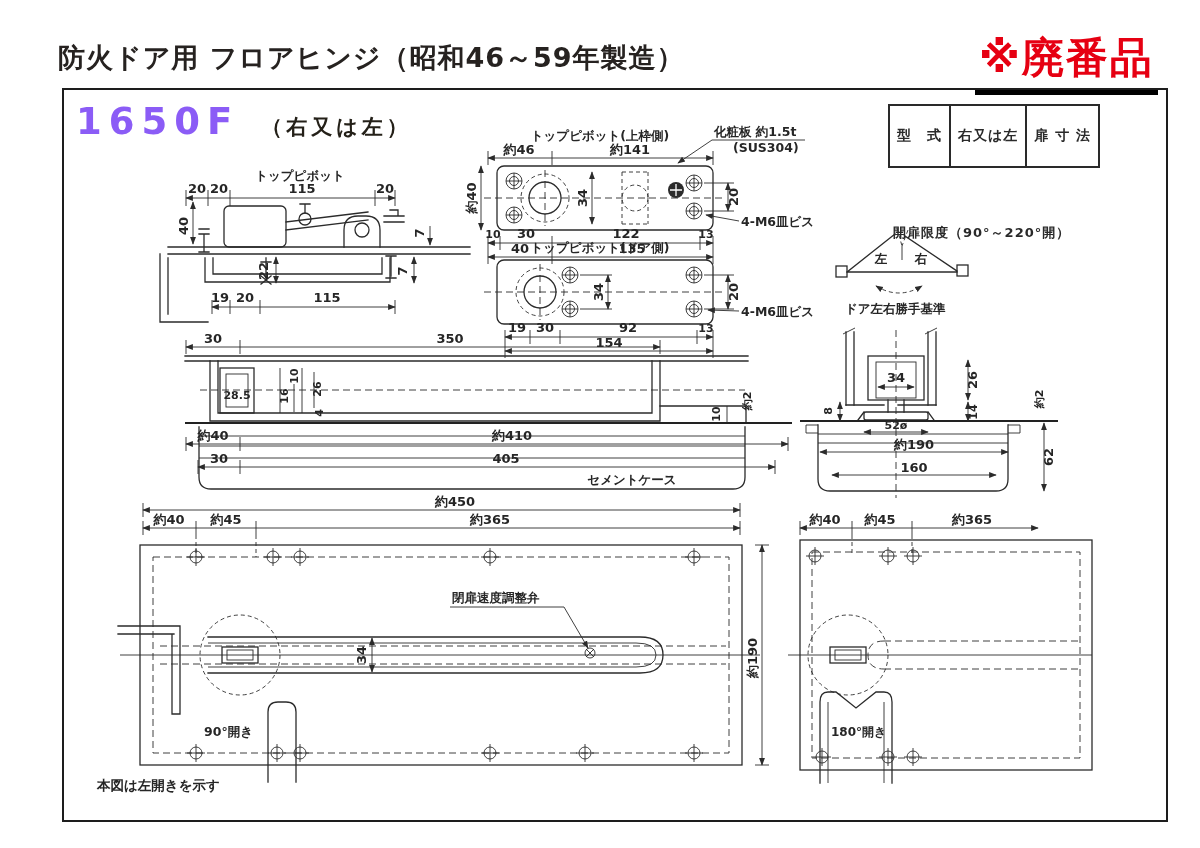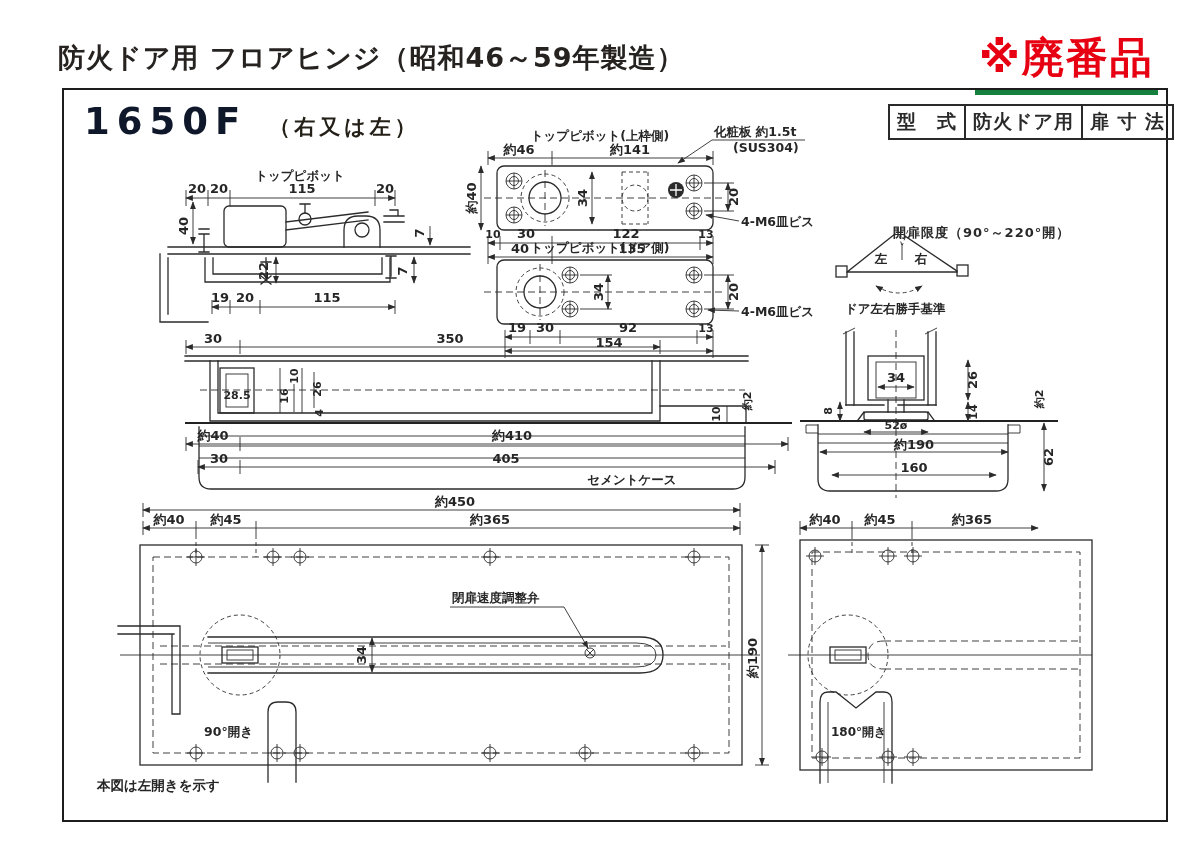--- a/index.html
+++ b/index.html
@@ -1,29 +1,29 @@
 <!DOCTYPE html>
 <html><head>
 <meta charset="utf-8">
 <style>
   html,body{margin:0;padding:0;background:#ffffff;width:1200px;height:848px;
     font-family:"DejaVu Sans","Liberation Sans",sans-serif;color:#221e1c;}
   .abs{position:absolute;}
   #page{position:relative;width:1200px;height:848px;background:#fff;overflow:hidden;}
   .hdr-title{left:58px;top:40px;font-size:27px;font-weight:bold;letter-spacing:1px;color:#262220;}
   .badge{left:975px;top:30px;font-size:42px;font-weight:bold;color:#e60012;
-    border-bottom:6px solid #15803d;padding:0 4px 3px 4px;letter-spacing:2px;}
+    border-bottom:6px solid #000000;padding:0 4px 3px 4px;letter-spacing:2px;}
   .frame{left:62px;top:88px;width:1102px;height:730px;border:2px solid #1d1d1d;}
   .model{left:76px;top:100px;}
-  .model-number{font-size:37px;font-weight:bold;letter-spacing:7px;color:#0f172a;margin-left:8px;}
+  .model-number{font-size:37px;font-weight:bold;letter-spacing:7px;color:#8b5cf6;}
   .model-hand{font-size:21px;font-weight:bold;letter-spacing:4px;margin-left:17px;color:#242018;}
   .spec{left:888px;top:104px;}
   .spec table{border-collapse:collapse;}
   .spec td{border:2px solid #2a2a2a;text-align:center;font-weight:600;color:#2a2a2a;}
-  .spec .hrow td{font-size:19px;height:30px;padding:1px 7px;letter-spacing:1px;margin-top:30px;}
+  .spec .hrow td{font-size:14px;height:30px;padding:15px 7px;letter-spacing:1px;margin-top:30px;}
   .spec .vrow td{font-size:15px;height:66px;padding:1px 8px;}
   .open-limit{left:893px;top:224px;font-size:13px;font-weight:600;color:#2a2a2a;letter-spacing:1px;}
   svg{position:absolute;left:0;top:0;}
   svg text{fill:#262626;font-family:"DejaVu Sans","Liberation Sans",sans-serif;}
   .ln{stroke:#2b2b2b;stroke-width:1.3;fill:none;stroke-linecap:square;}
   .thin{stroke:#2b2b2b;stroke-width:0.9;fill:none;}
   .thick{stroke:#222;stroke-width:2.2;fill:none;}
   .dim{stroke:#2b2b2b;stroke-width:0.9;fill:none;}
   .dash{stroke-dasharray:7 4;}
   .dashf{stroke-dasharray:4 3;}
@@ -43,21 +43,21 @@
   <div class="abs model">
     <span class="model-number">1650F</span>
     <span class="model-hand">（右又は左）</span>
   </div>
 
   <div class="abs spec">
     <table>
       <tbody>
           <tr class="hrow">
         <td>型　式</td>
-        <td>防火ドア用</td>
+        <td>右又は左</td>
         <td>扉 寸 法</td>
       </tr>
     </tbody>
       </table>
   </div>
 
   <div class="abs open-limit">開扉限度（90°～220°開）</div>
 
   <svg width="1200" height="848" viewBox="0 0 1200 848">
     <defs>

